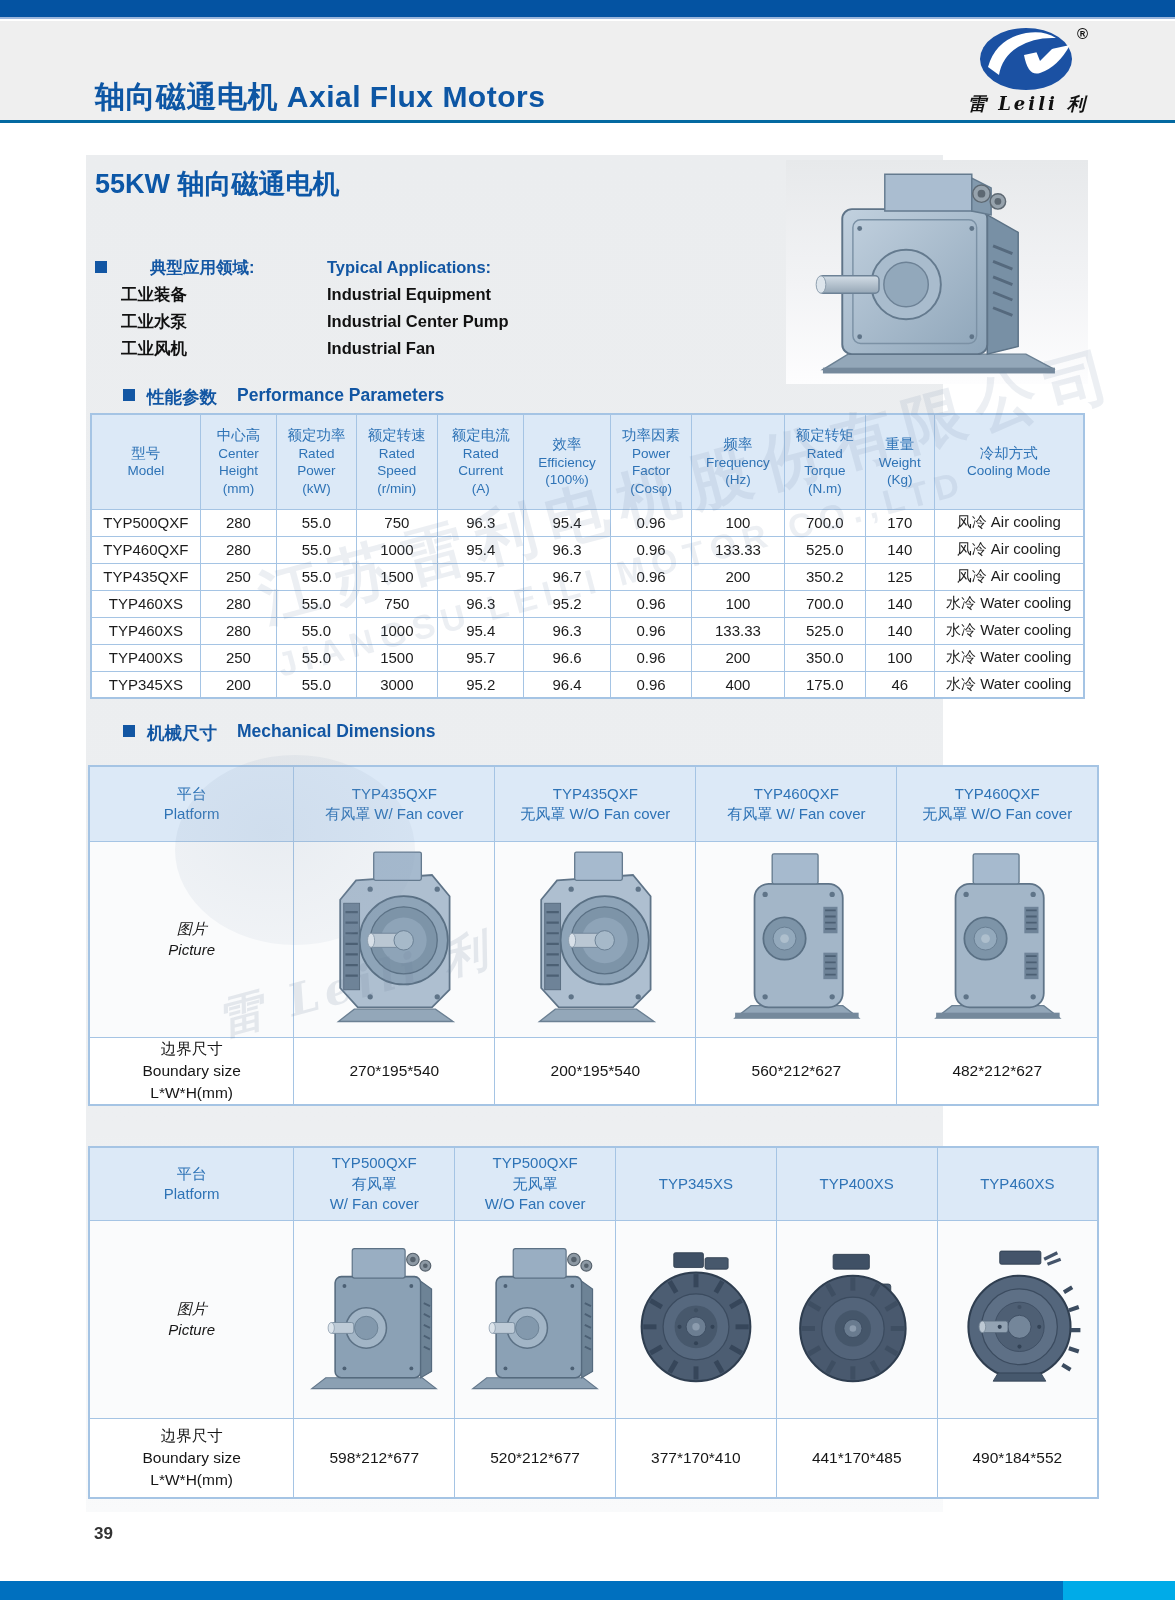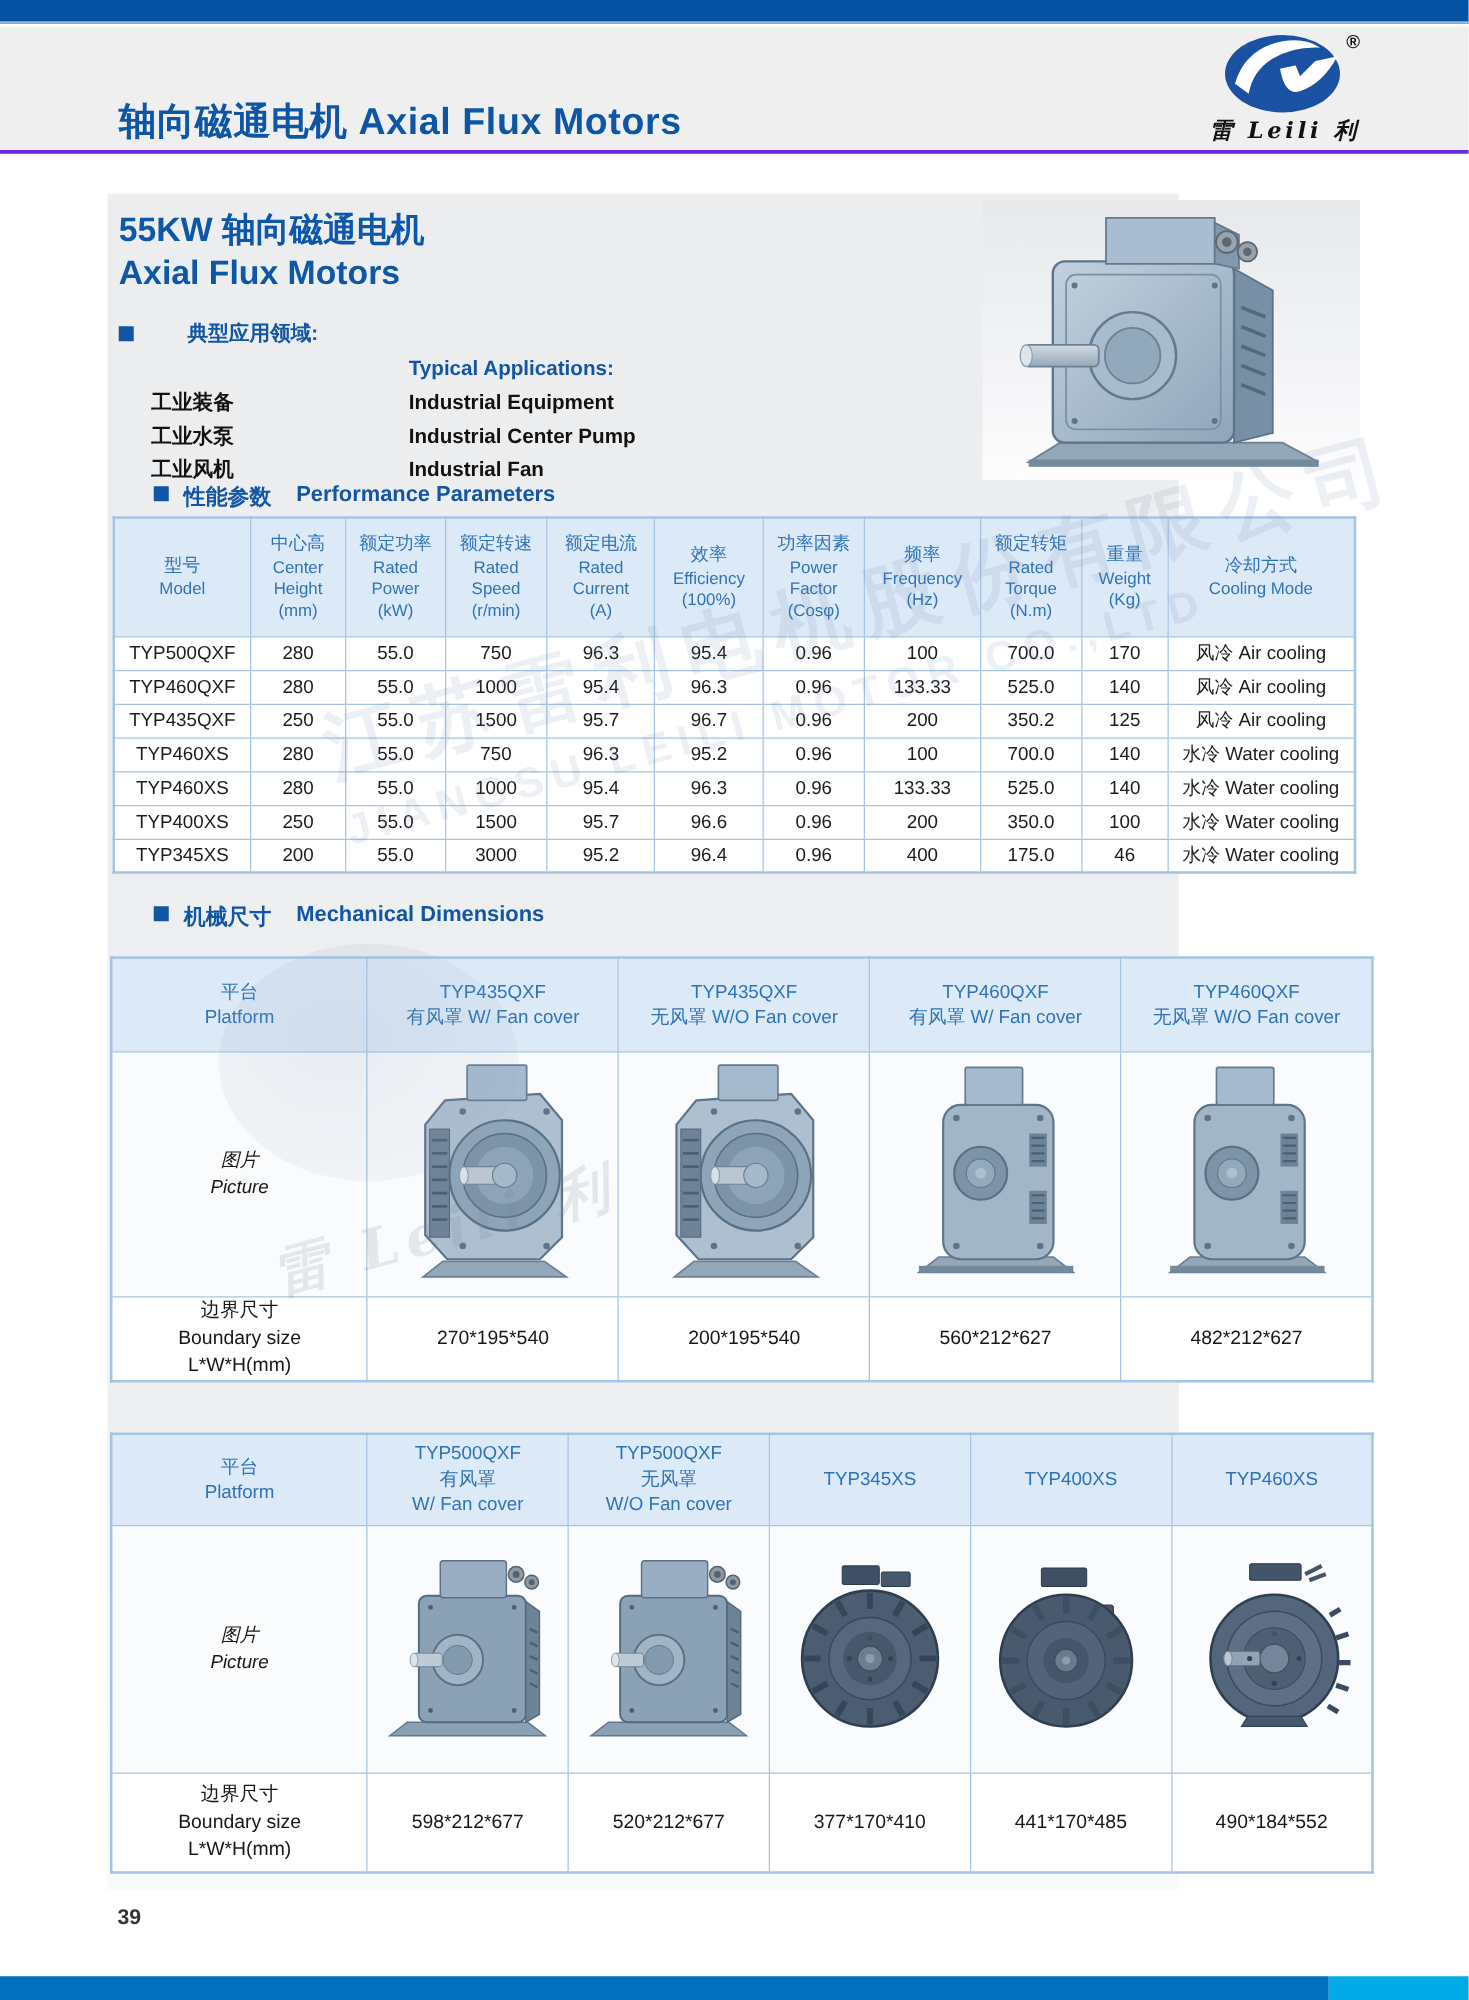--- a/index.html
+++ b/index.html
@@ -5,21 +5,21 @@
   * { margin:0; padding:0; box-sizing:border-box; }
   html,body { width:1175px; height:1600px; }
   body {
     position:relative; background:#ffffff; overflow:hidden;
     font-family:"Liberation Sans","DejaVu Sans",sans-serif; color:#1c1c1c;
   }
   
   .topbar { position:absolute; left:0; top:0; width:1175px; height:19px;
     background:#0453a2; border-bottom:2px solid #9cb6dc; }
   .header-band { position:absolute; left:0; top:21px; width:1175px; height:102px;
-    background:#efefef; border-bottom:3px solid #6d28d9; }
+    background:#efefef; border-bottom:3px solid #0369a1; }
   .header-title { position:absolute; left:95px; top:56px; font-size:30px;
     font-weight:bold; color:#0d56a4; letter-spacing:0.5px; }
   .bottombar-left { position:absolute; left:0; top:1581px; width:1063px; height:19px; background:#0070bf; }
   .bottombar-right { position:absolute; left:1063px; top:1581px; width:112px; height:19px; background:#00abe8; }
   .pageno { position:absolute; left:94px; top:1524px; font-size:17px; font-weight:bold; color:#333; }
 
   
   .logo { position:absolute; left:958px; top:27px; width:140px; height:92px; }
   .logo svg { display:block; margin:0 auto; }
   .logo .reg { position:absolute; right:10px; top:-2px; font-size:15px; color:#111; font-weight:bold; }
@@ -34,21 +34,21 @@
     color:#0c57a7; line-height:34px; }
 
   .hero-bg { position:absolute; left:700px; top:5px; width:302px; height:224px;
     background:linear-gradient(180deg,#e7e9eb 0%, #f2f3f5 55%, #fdfdfe 100%); }
   .hero-bg svg { display:block; margin:4px auto 0; }
 
   .apps { position:absolute; left:9px; top:100px; display:grid;
     grid-template-columns:26px 206px auto; row-gap:3px; font-size:16.5px; line-height:24px; }
   .bullet { width:12px; height:12px; background:#1256a3; margin-top:6px; }
   .apps .zh-head { font-weight:bold; color:#1256a3;margin-left:29px; }
-  .apps .en-head { font-weight:bold; color:#1256a3;margin-top:28px; }
+  .apps .en-head { font-weight:bold; color:#1256a3; }
   .apps .zh-item { font-weight:bold; color:#111; }
   .apps .en-item { font-weight:600; color:#111; }
 
   .section-head { position:absolute; display:flex; gap:12px; align-items:flex-start;
     font-size:17.5px; font-weight:bold; color:#1256a3;padding-left:28px; }
   .section-head .bullet { margin-top:4px; }
   .sec-perf { left:9px; top:230px; }
   .sec-dims { left:9px; top:566px; }
   .section-head .en { margin-left:8px; }
 
@@ -106,21 +106,20 @@
     <path d="M58 24 L76 20 L62 34 Z" fill="#1b51a3"></path>
   </svg>
   <span class="reg">®</span>
   <div class="logo-text">雷 Leili 利</div>
 </div>
 
 <div class="panel">
 
   <div class="product-title">
     <div>55KW 轴向磁通电机</div>
-    <div>Axial Flux Motors</div>
   </div>
 
   <div class="hero-bg">
     <svg width="290" height="214" viewBox="0 0 300 220">
       <defs>
         <linearGradient id="gBody" x1="0" y1="0" x2="1" y2="1">
           <stop offset="0" stop-color="#c2d1df"></stop>
             <stop offset="1" stop-color="#8ea5b9"></stop>
         </linearGradient>
         <linearGradient id="gShaft" x1="0" y1="0" x2="0" y2="1">

